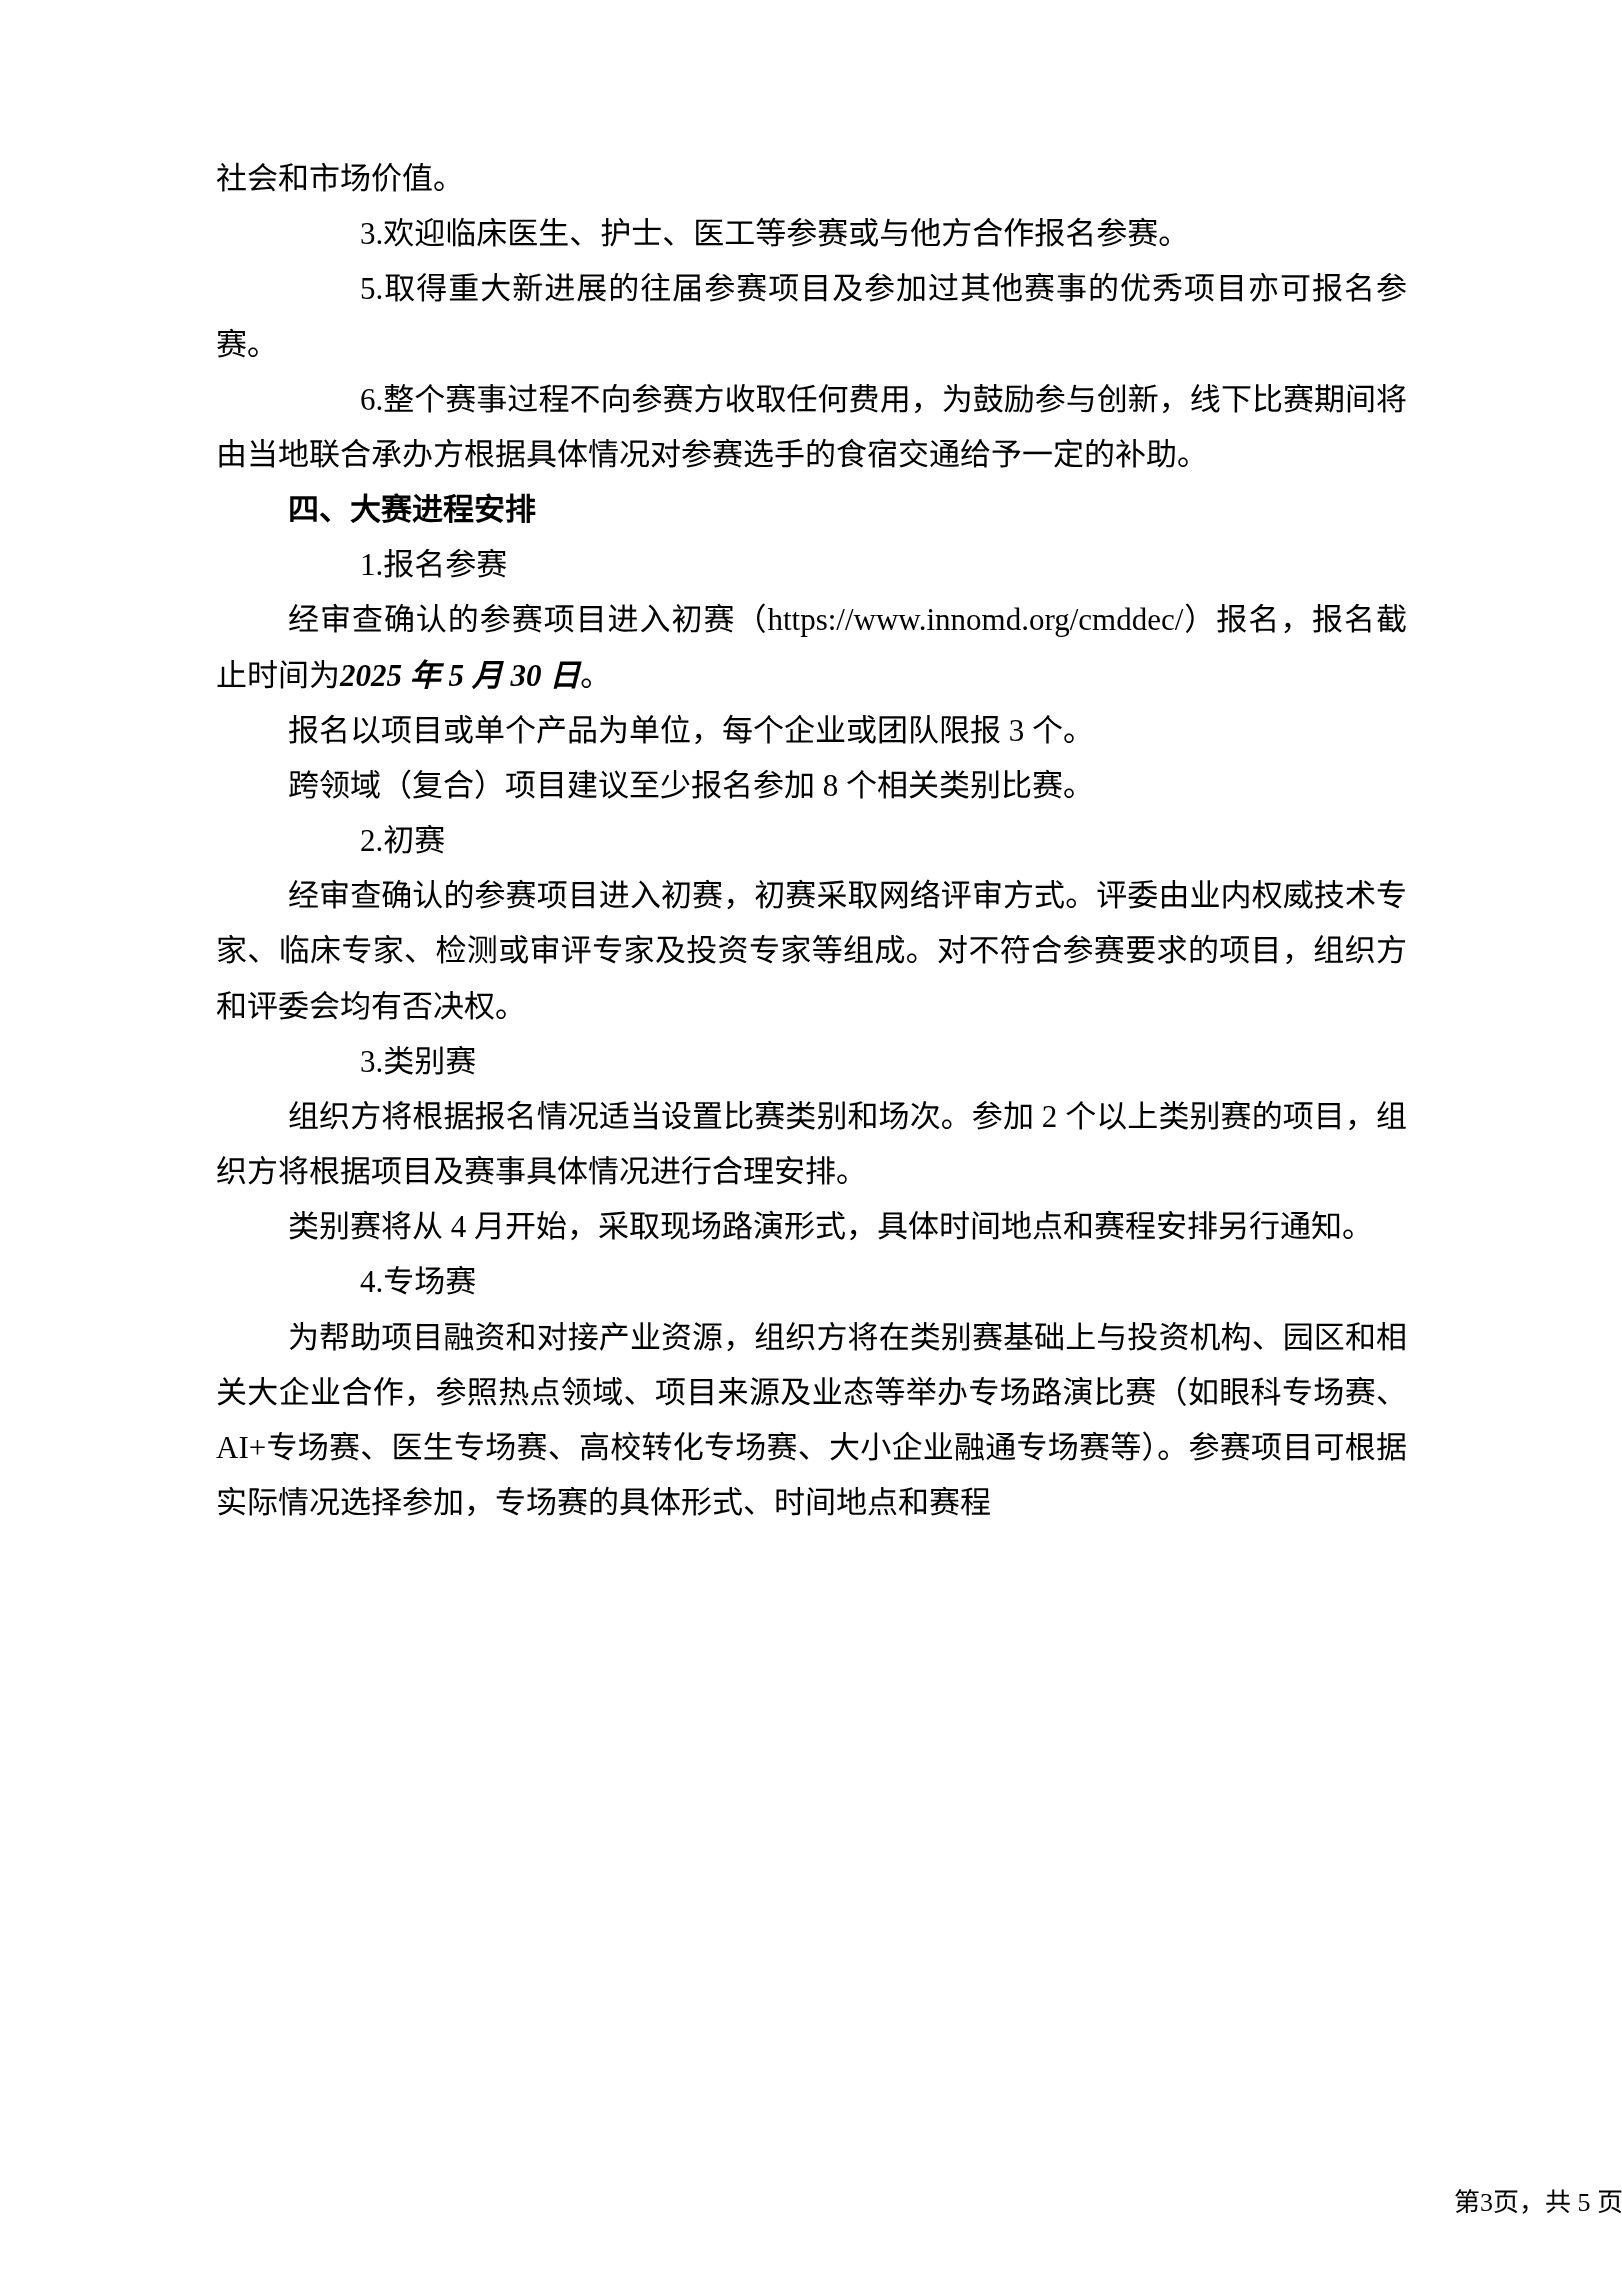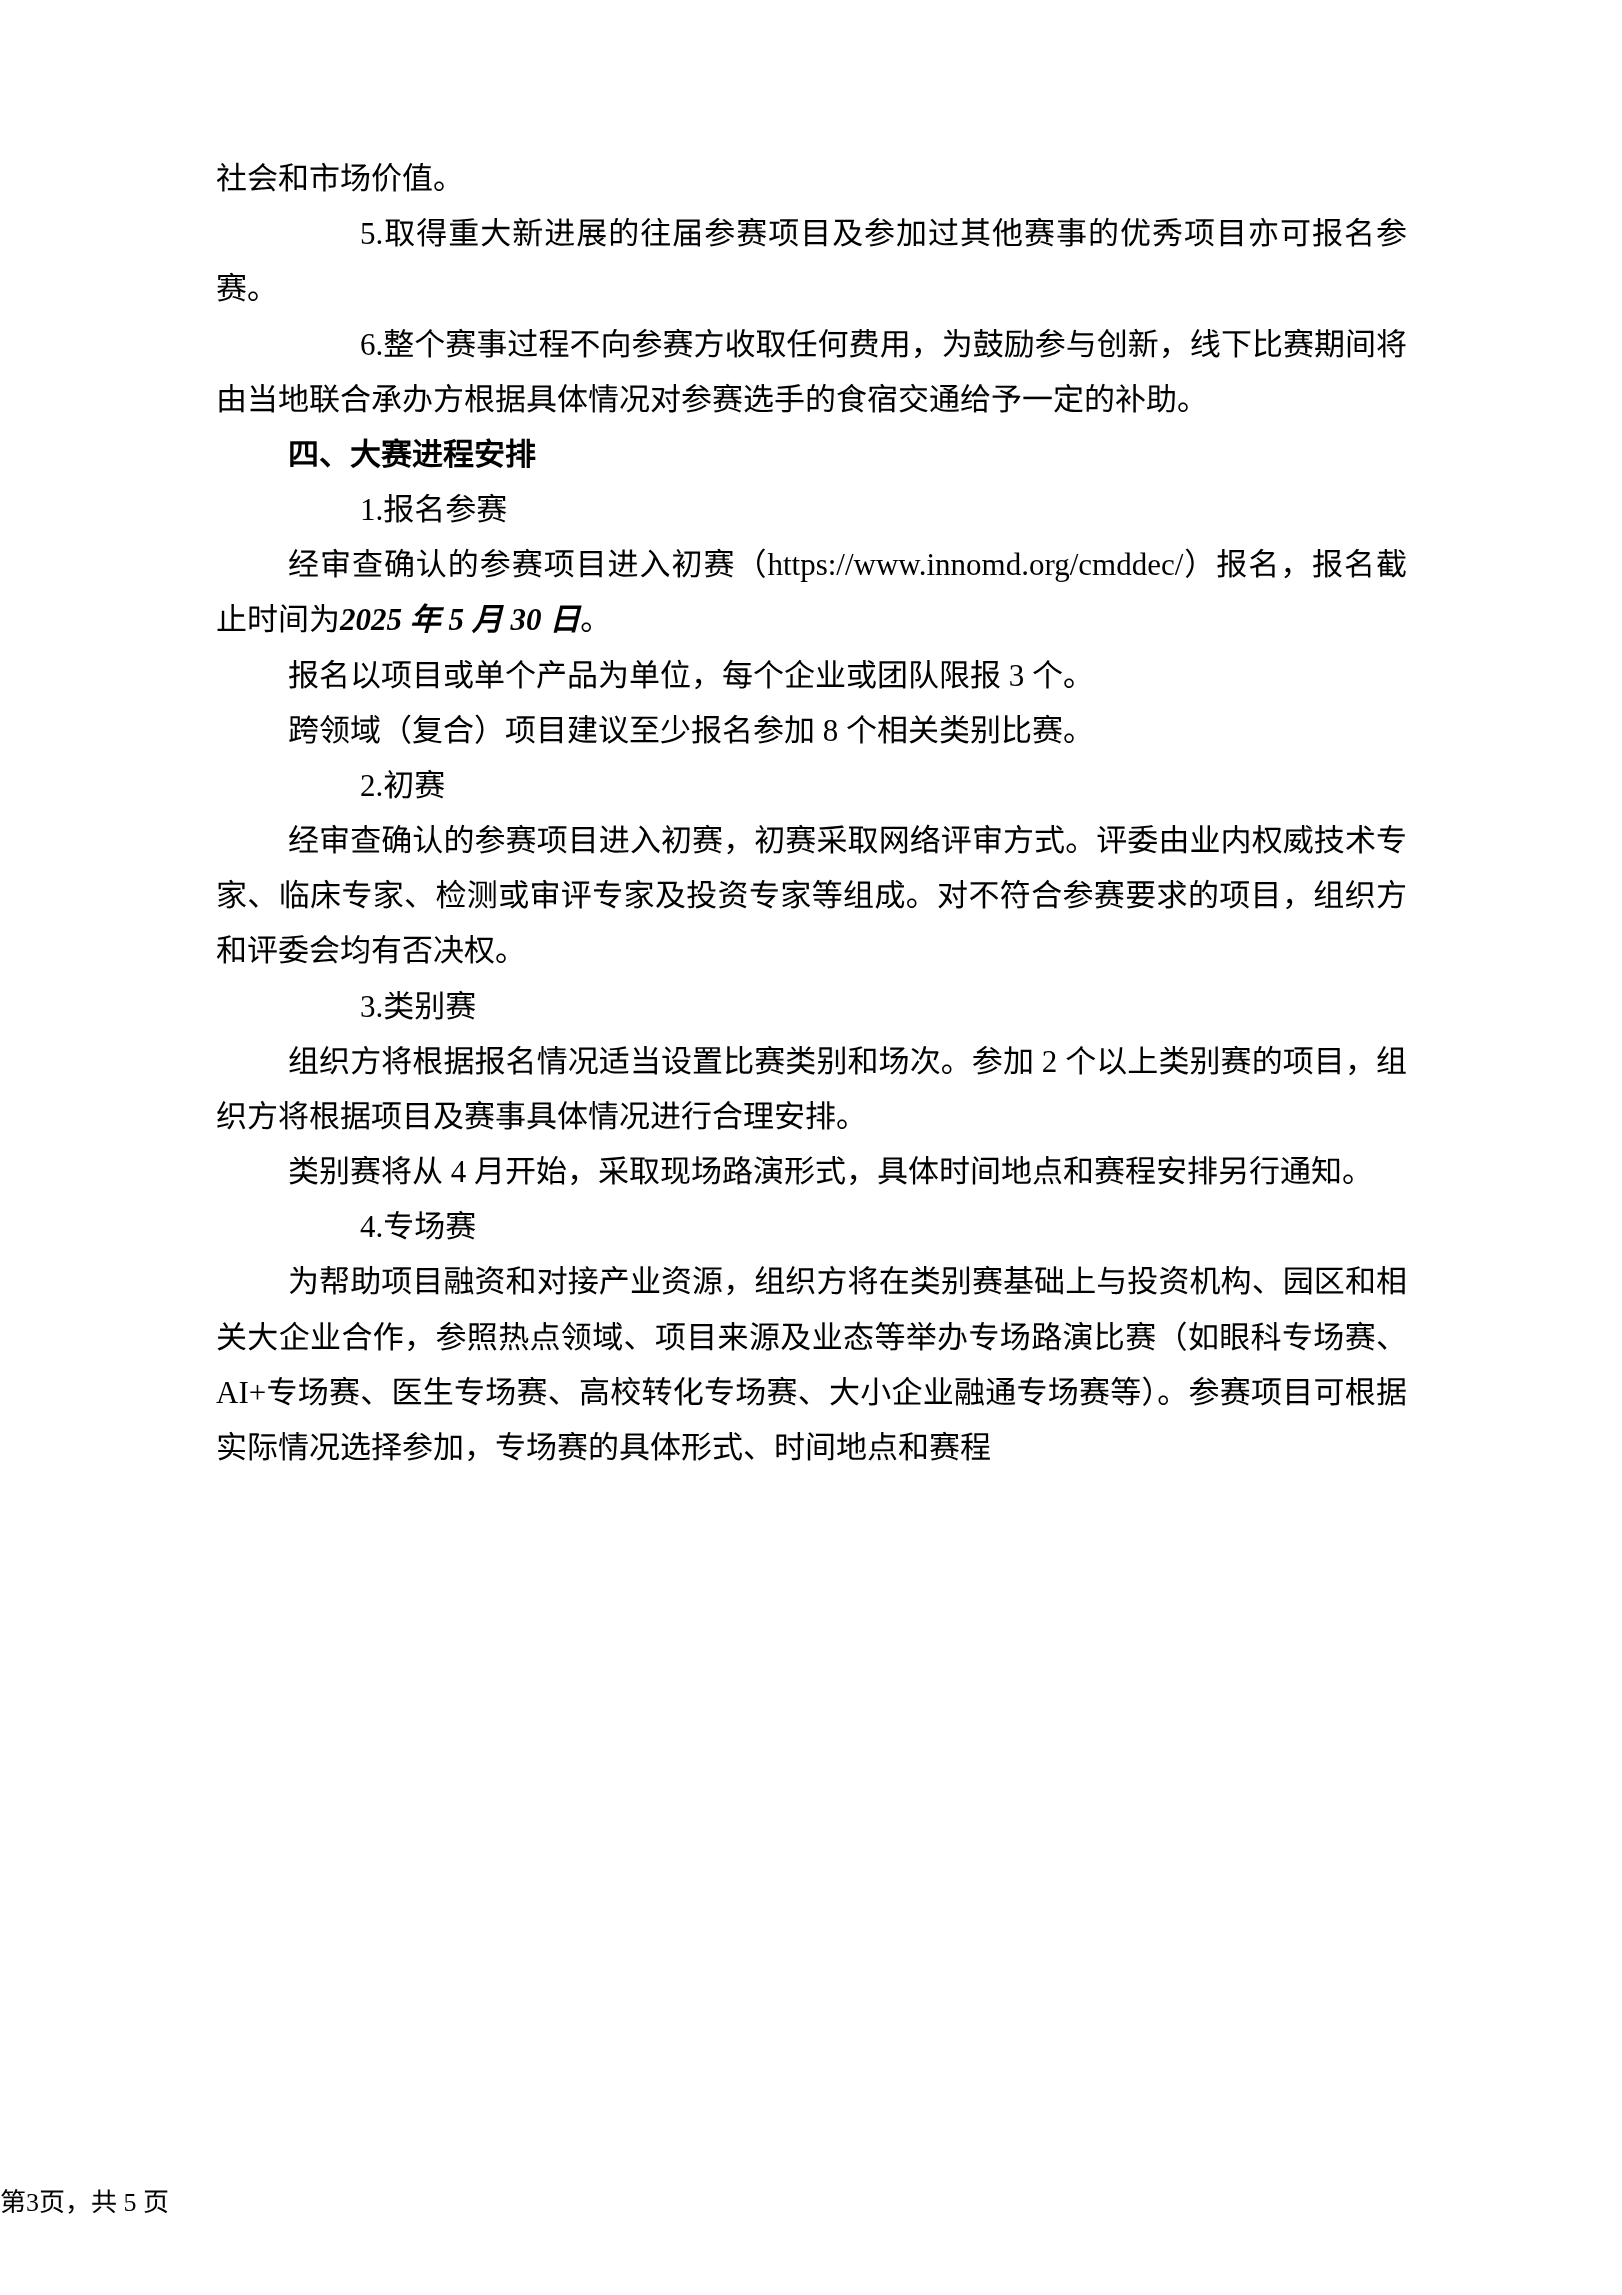--- a/index.html
+++ b/index.html
@@ -54,35 +54,38 @@
     font-style: italic;
   }
   .latin {
     font-family: Liberation Serif, serif;
   }
   .footer {
     position: absolute;
     left: 0;
     right: 0;
     bottom: 77px;
-    text-align: left;
+    text-align: right;
     font-size: 26px;
     font-family: "Liberation Serif", "DejaVu Serif", serif;
     color: #000000;
   }
 </style>
 </head>
 <body>
 
 <div class="page">
 
   <div class="doc-body">
 
     <p class="para">社会和市场价值。</p>
 
+    <p class="para hang">
+      <span class="listnum">3.</span><span>欢迎临床医生、护士、医工等参赛或与他方合作报名参赛。</span>
+    </p>
 
 
     <p class="para hang">
       <span class="listnum">5.</span><span>取得重大新进展的往届参赛项目及参加过其他赛事的优秀项目亦可报名参赛。</span>
     </p>
 
     <p class="para hang">
       <span class="listnum">6.</span><span>整个赛事过程不向参赛方收取任何费用，为鼓励参与创新，线下比赛期间将由当地联合承办方根据具体情况对参赛选手的食宿交通给予一定的补助。</span>
     </p>
 

